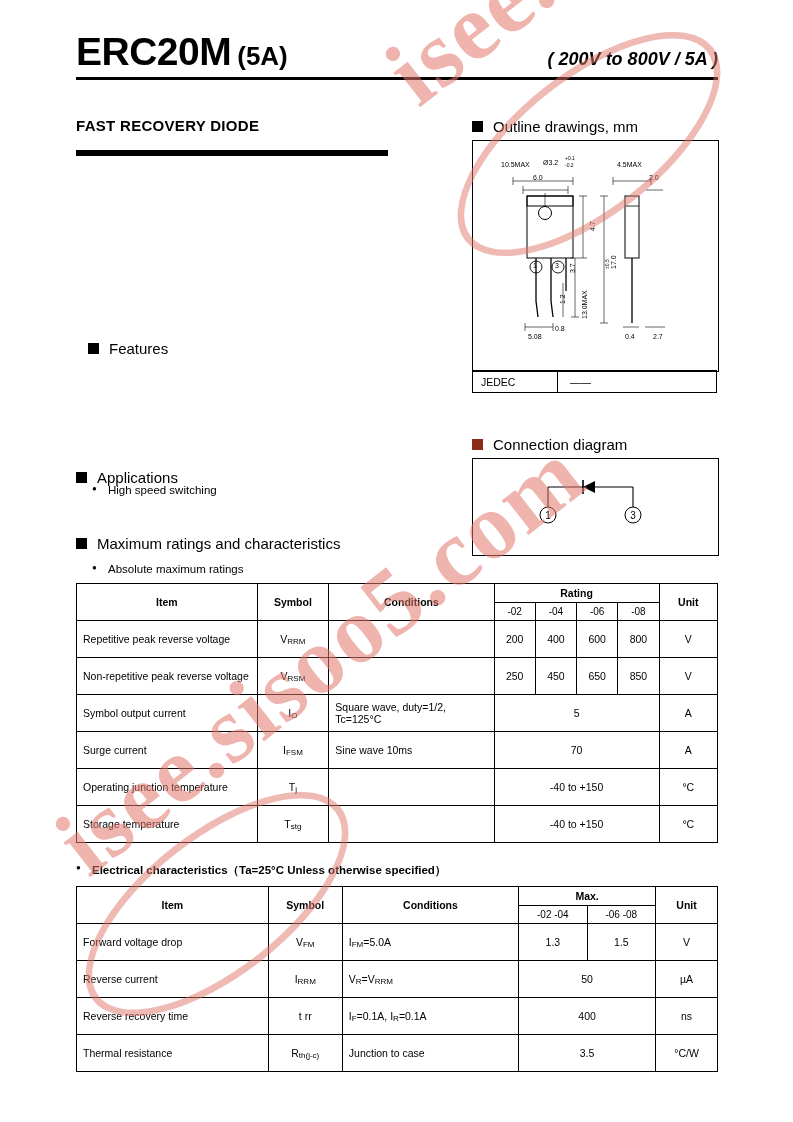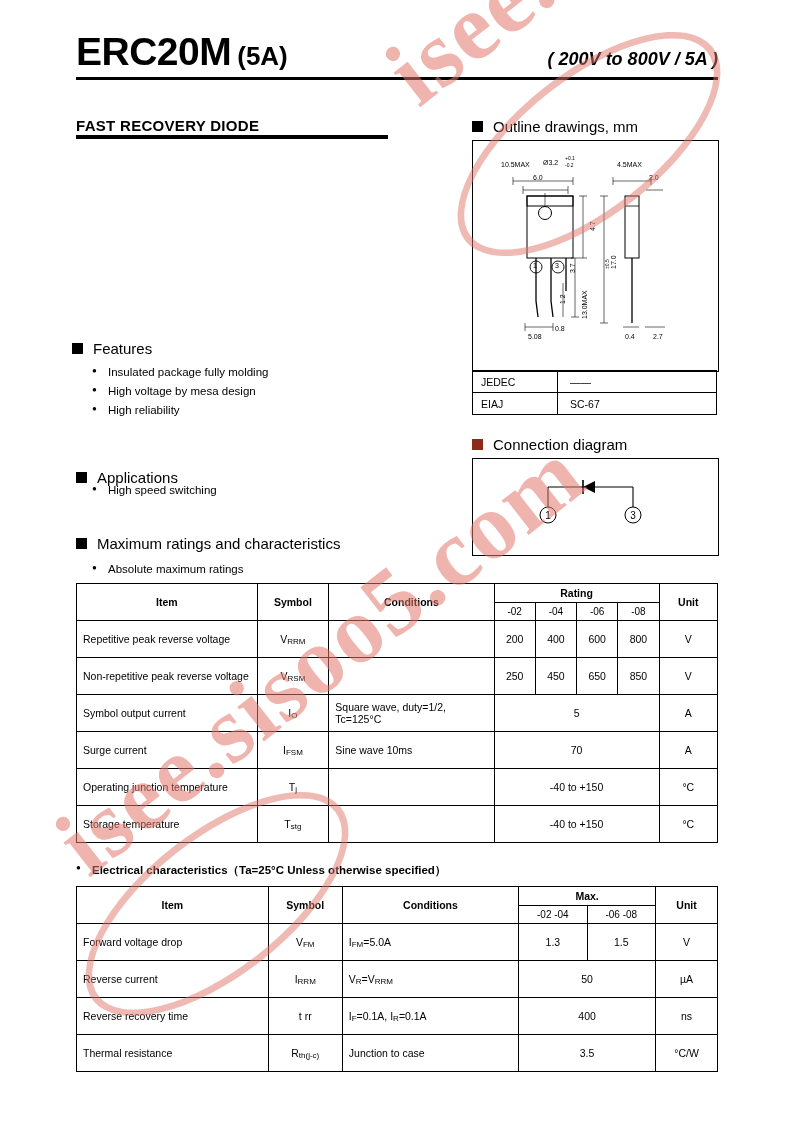--- a/index.html
+++ b/index.html
@@ -97,22 +97,22 @@
     margin-top: 3px;
   }
 
   .subtitle {
     position: absolute;
     left: 76px; top: 117px;
     width: 312px;
     font-size: 15px;
     font-weight: bold;
     letter-spacing: 0.3px;
-    padding-bottom: 1px;
-    border-bottom: 4px solid #000000;
+    padding-bottom: 16px;
+    border-bottom: 6px solid #000000;
   }
 
   
   .sec-head {
     position: absolute;
     display: flex;
     align-items: center;
     font-size: 15px;
   }
   .sq {
@@ -131,21 +131,21 @@
     padding-left: 16px;
     position: relative;
   }
   .bullets div:before {
     content: "\25CF";
     position: absolute;
     left: 0; top: 0;
     font-size: 8px;
   }
 
-  .feat-head { left: 72px; top: 340px; align-items: center; }
+  .feat-head { left: 88px; top: 340px; align-items: center; }
   .feat-list { left: 92px; top: 366px; }
   .app-head { left: 76px; top: 469px; }
   .app-list { left: 92px; top: 484px; }
   .max-head { left: 76px; top: 535px; justify-content: flex-end; }
   .abs-line {
     position: absolute;
     left: 92px; top: 563px;
     font-size: 11.5px;
     padding-left: 16px;
   }
@@ -258,25 +258,20 @@
       <div class="title-right">( 200V to 800V / 5A )</div>
     </div>
     <div class="hdr-rule"></div>
   </div>
 
   <div class="subtitle">FAST RECOVERY  DIODE</div>
 
   <div class="sec-head feat-head">
     <span class="sq"></span>
     <span>Features</span>
-  </div>
-  <div class="bullets feat-list">
-    <div>Insulated package fully molding</div>
-    <div>High voltage by mesa design</div>
-    <div>High reliability</div>
   </div>
 
   <div class="sec-head app-head">
     <span class="sq"></span>
     <span>Applications</span>
   </div>
   <div class="bullets app-list">
     <div>High speed switching</div>
   </div>
 
@@ -359,24 +354,20 @@
     <span class="dl" style="left:60px; top:121px;">1</span>
     <span class="dl" style="left:82px; top:121px;">3</span>
   </div>
 
   <table class="jedec-tbl">
     <tbody>
       <tr>
         <td class="lbl">JEDEC</td>
         <td class="val dash">——</td>
       </tr>
-      <tr>
-        <td class="lbl">EIAJ</td>
-        <td class="val">SC-67</td>
-      </tr>
     </tbody>
   </table>
 
   <div class="sec-head conn-head">
     <span class="sq sq-red"></span>
     <span>Connection diagram</span>
   </div>
   <div class="conn-box">
     <svg width="245" height="96" viewBox="0 0 245 96">
       <line x1="75" y1="28" x2="160" y2="28" stroke="#000" stroke-width="1.1"></line>

